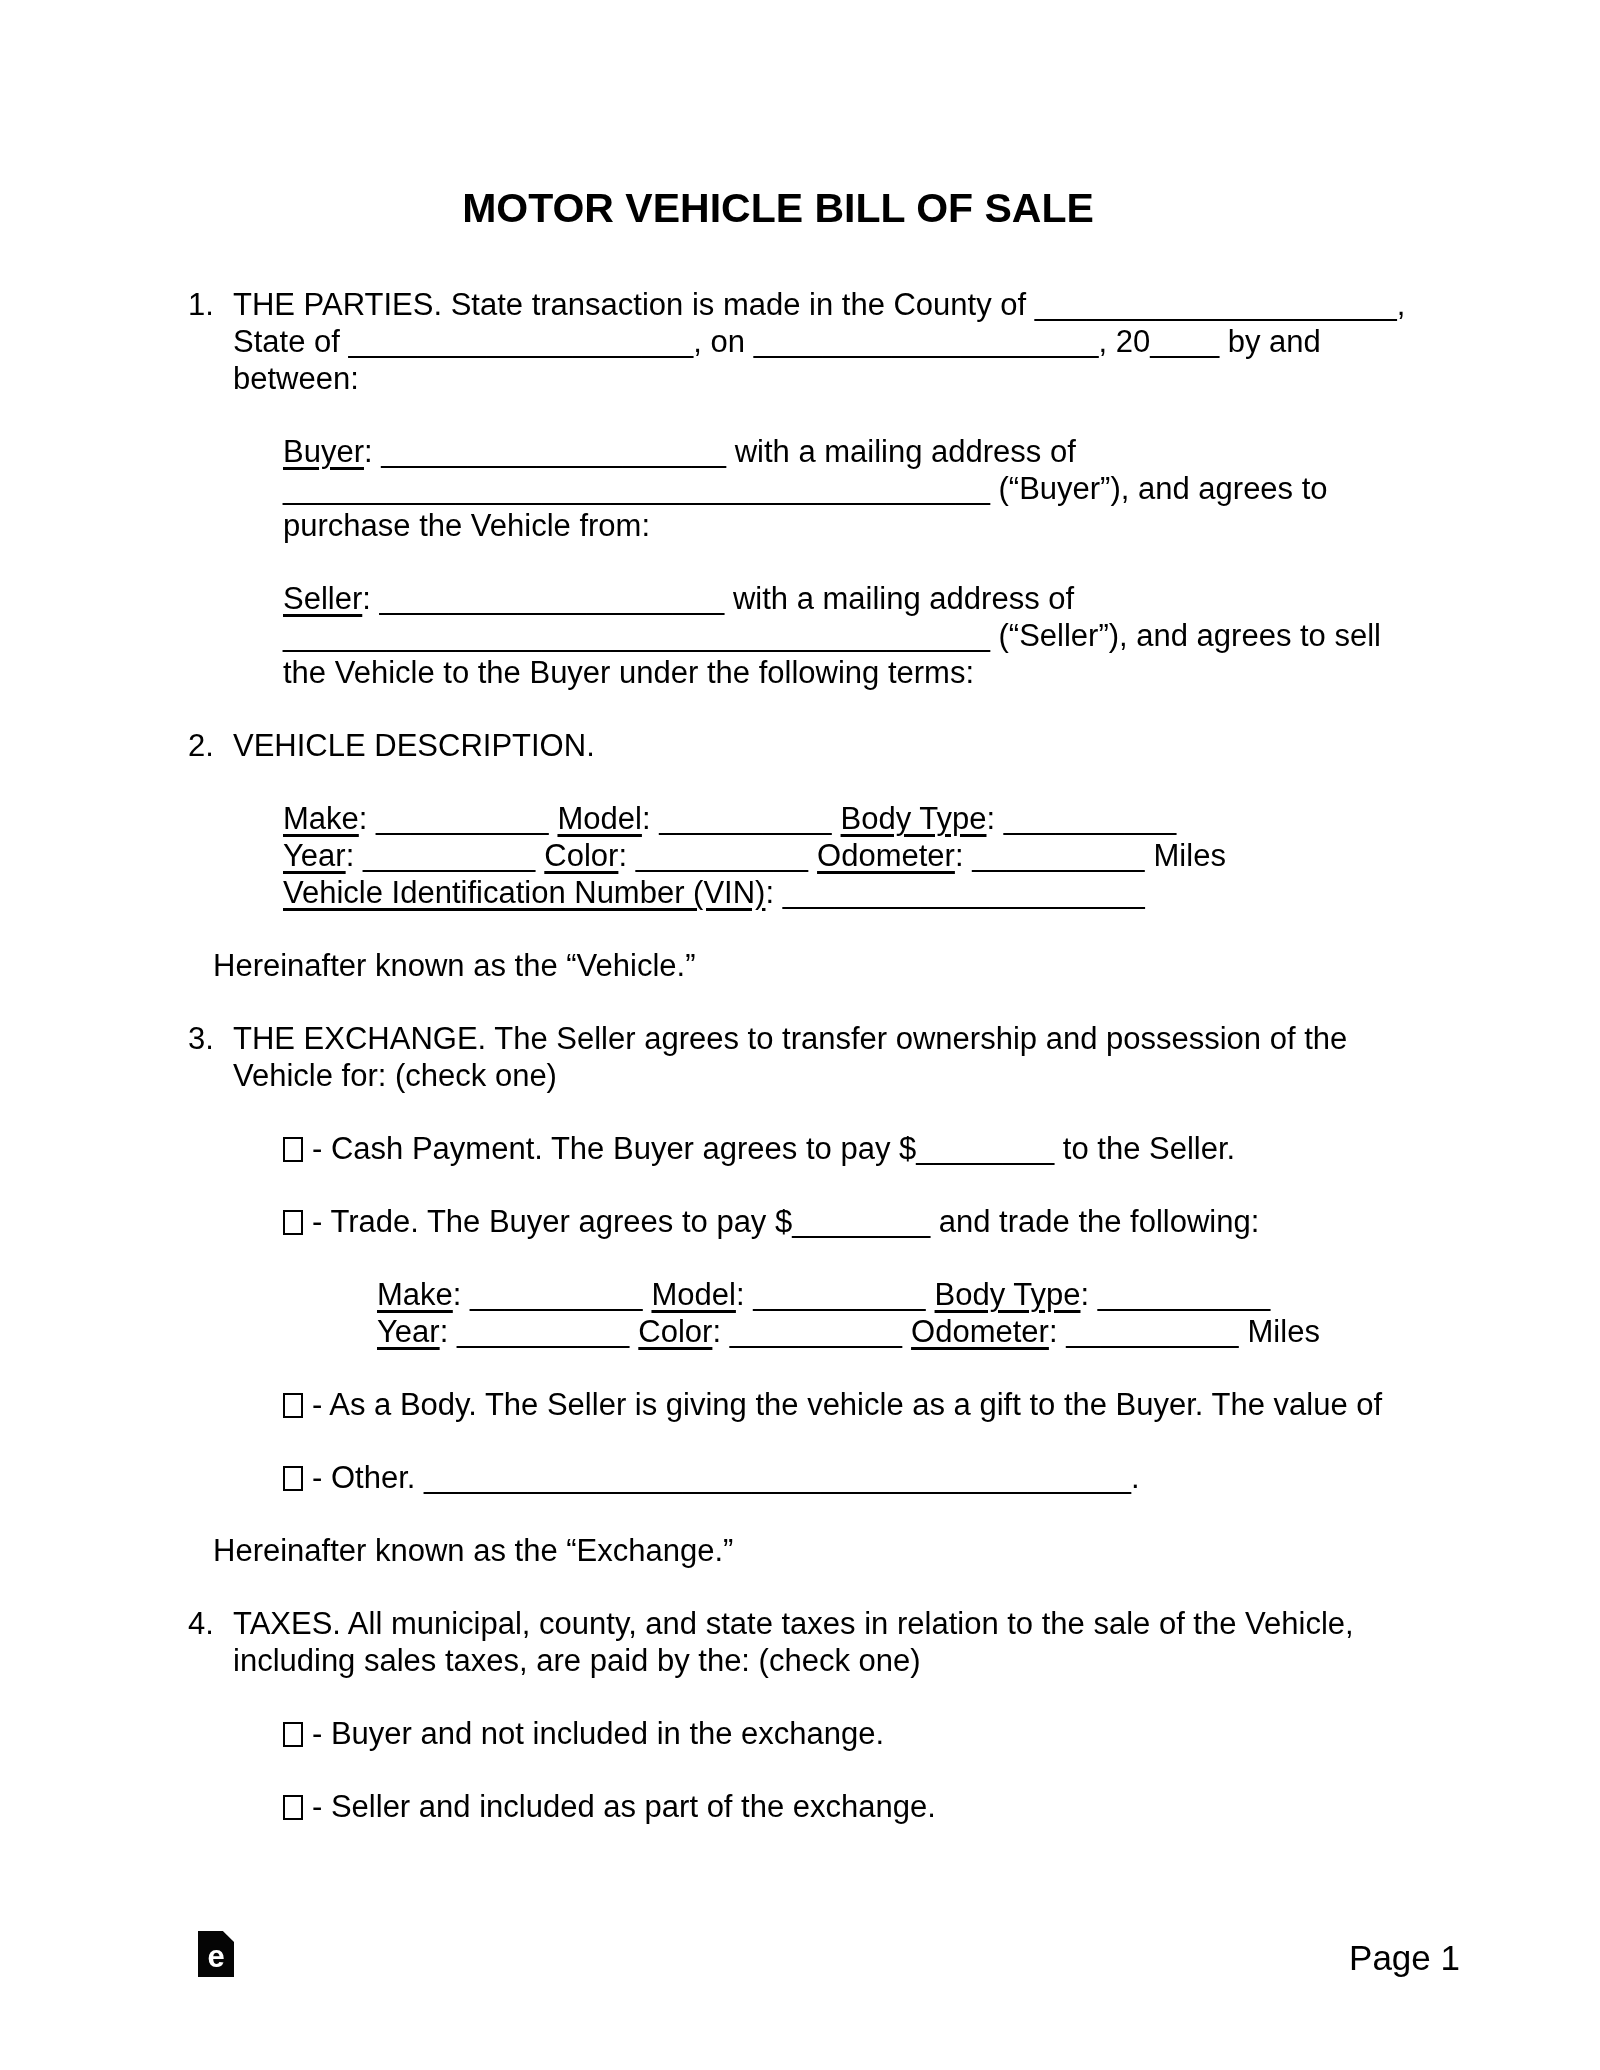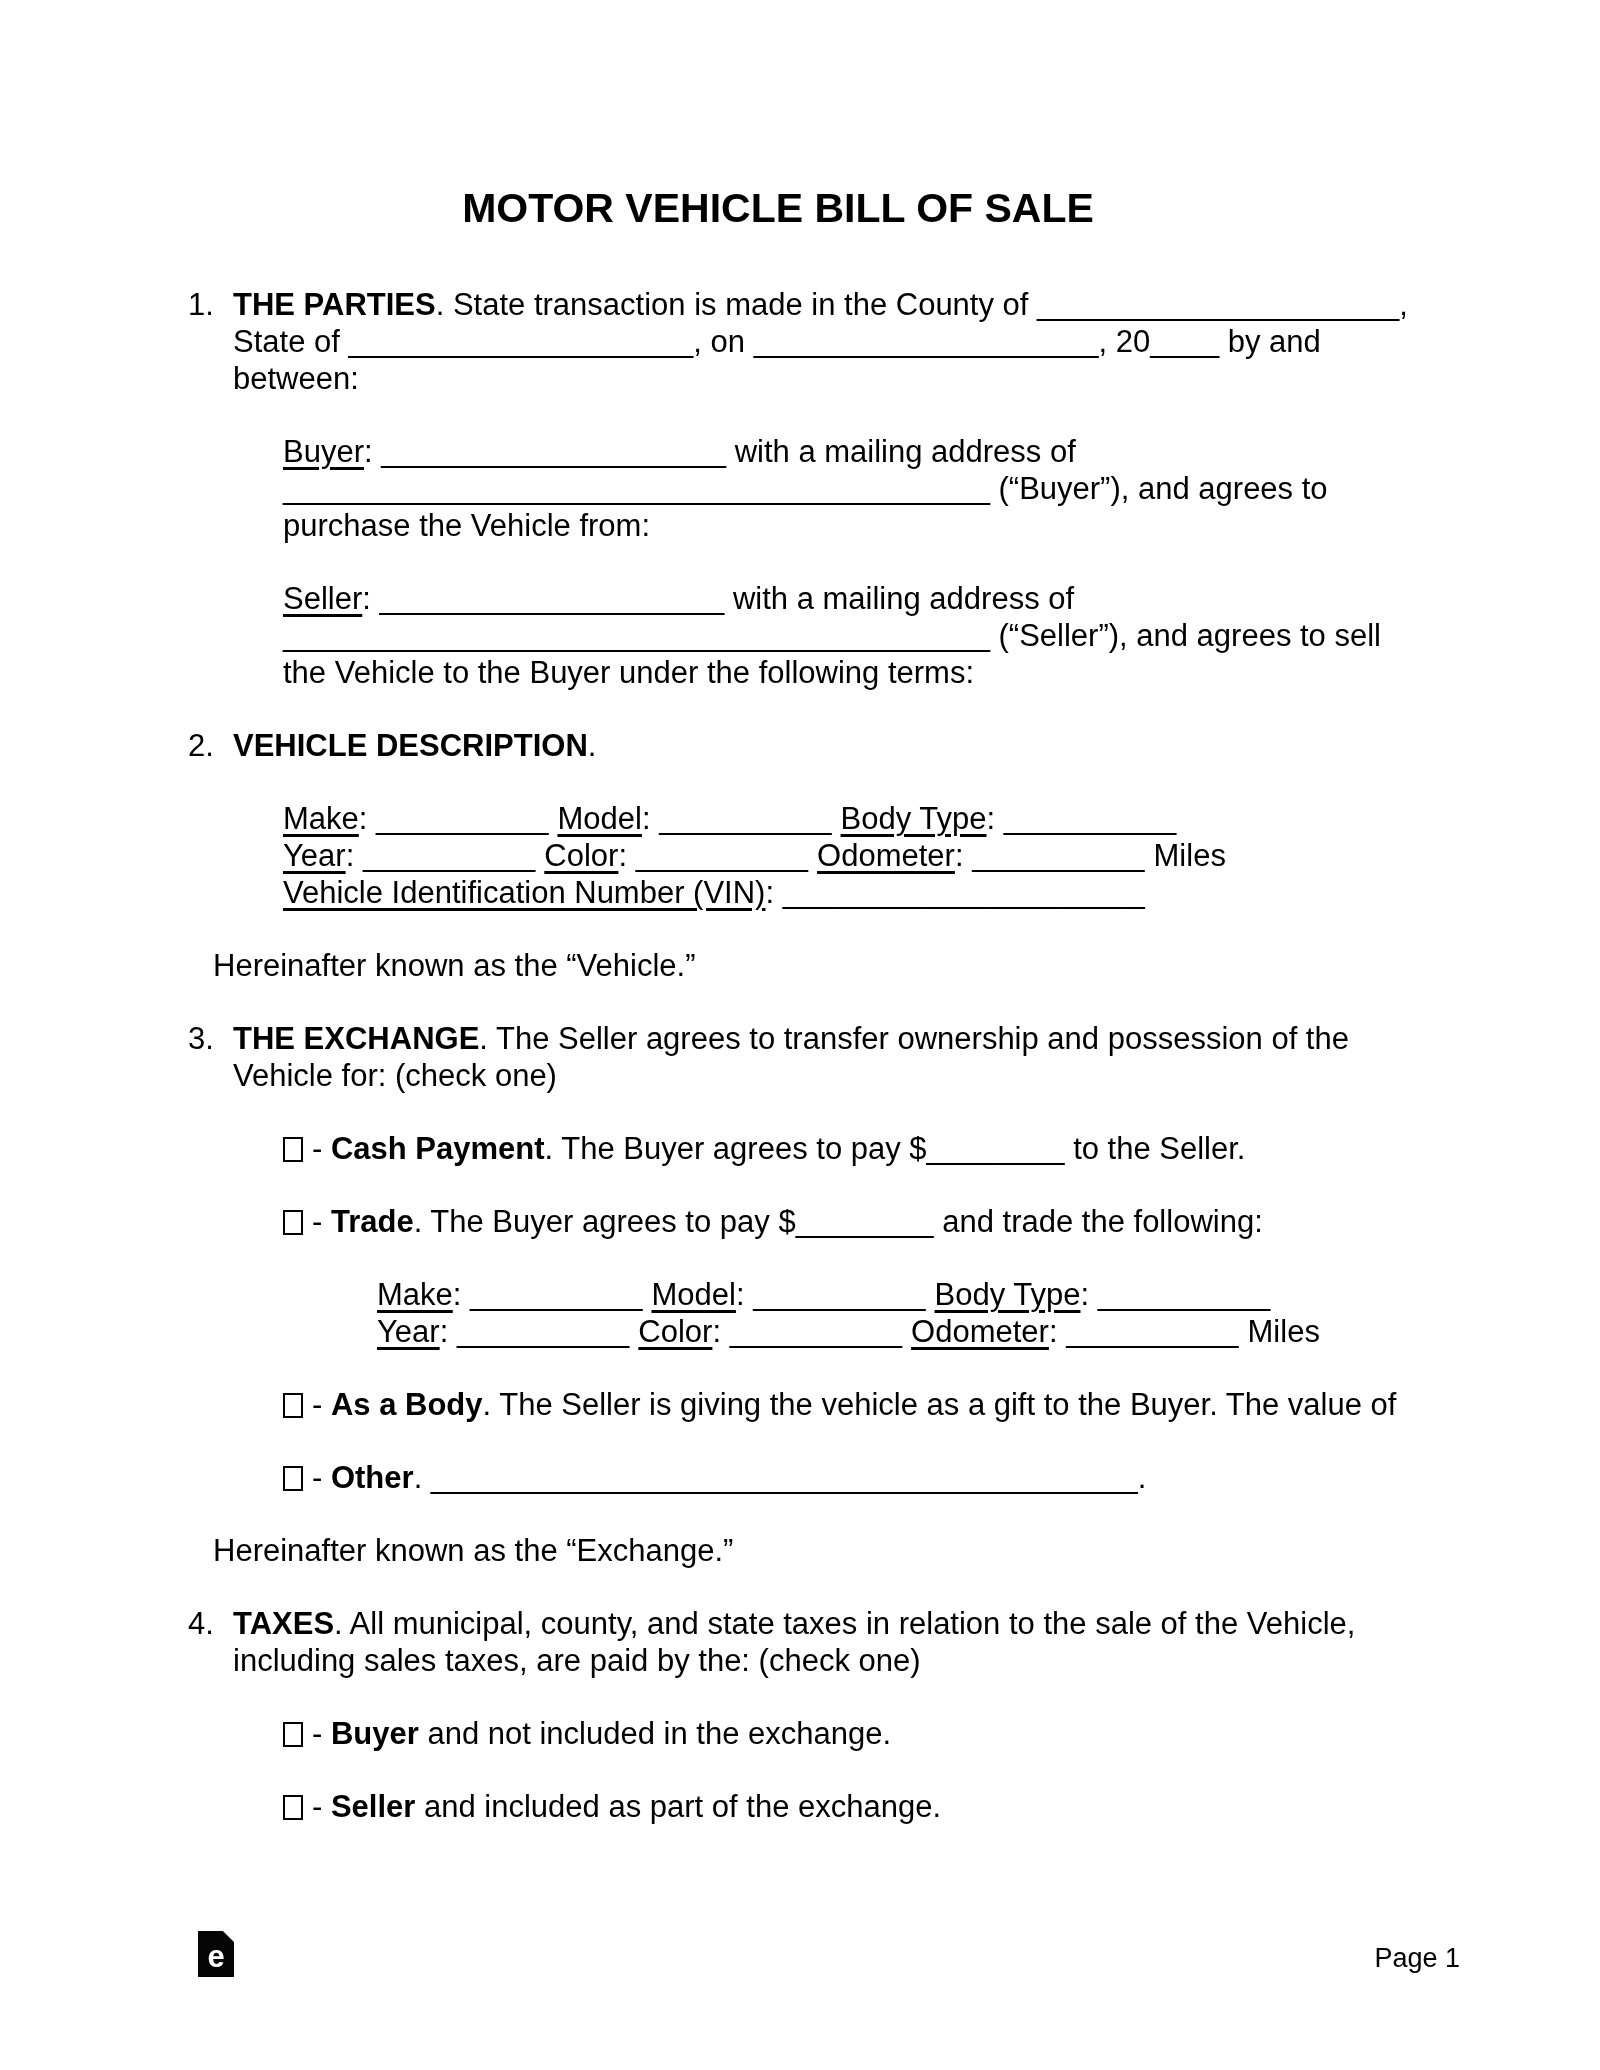--- a/index.html
+++ b/index.html
@@ -24,21 +24,21 @@
     margin-bottom:54px;
     white-space:nowrap;
   }
   .para{display:flex;margin-bottom:36px;}
   .num{flex:0 0 45px;}
   .body{flex:1 1 auto;min-width:0;}
   .line{white-space:nowrap;}
   .sub{margin-left:95px;margin-bottom:36px;}
   .subsub{margin-left:189px;margin-bottom:36px;}
   .plain{margin-left:25px;margin-bottom:36px;}
-  .b{font-weight:bold;}
+  .b{font-weight:normal;}
   .u{text-decoration:underline;text-decoration-thickness:2.5px;text-underline-offset:5px;}
   .sp{margin-left:9px;}
   .cb{
     display:inline-block;width:20px;height:25px;
     border:2.5px solid #000;box-sizing:border-box;
     vertical-align:-3px;margin-right:9px;
     background:#fff;
   }
   .logo{
     position:absolute;left:198px;top:1931px;
@@ -46,21 +46,21 @@
     -webkit-clip-path:polygon(0 0,69% 0,100% 24%,100% 100%,0 100%);
     clip-path:polygon(0 0,69% 0,100% 24%,100% 100%,0 100%);
   }
   .logo-e{
     position:absolute;left:0;top:4px;right:0;bottom:0;
     display:flex;align-items:center;justify-content:center;
     color:#fff;font-weight:bold;font-size:31px;line-height:1;
   }
   .page-num{
     position:absolute;right:140px;top:1941px;
-    font-size:27px;line-height:34px;
+    font-size:35px;line-height:34px;
   }
 </style>
 </head>
 <body>
 
 <div class="doc">
 
   <div class="title">MOTOR VEHICLE BILL OF SALE</div>
 
   <div class="para">

